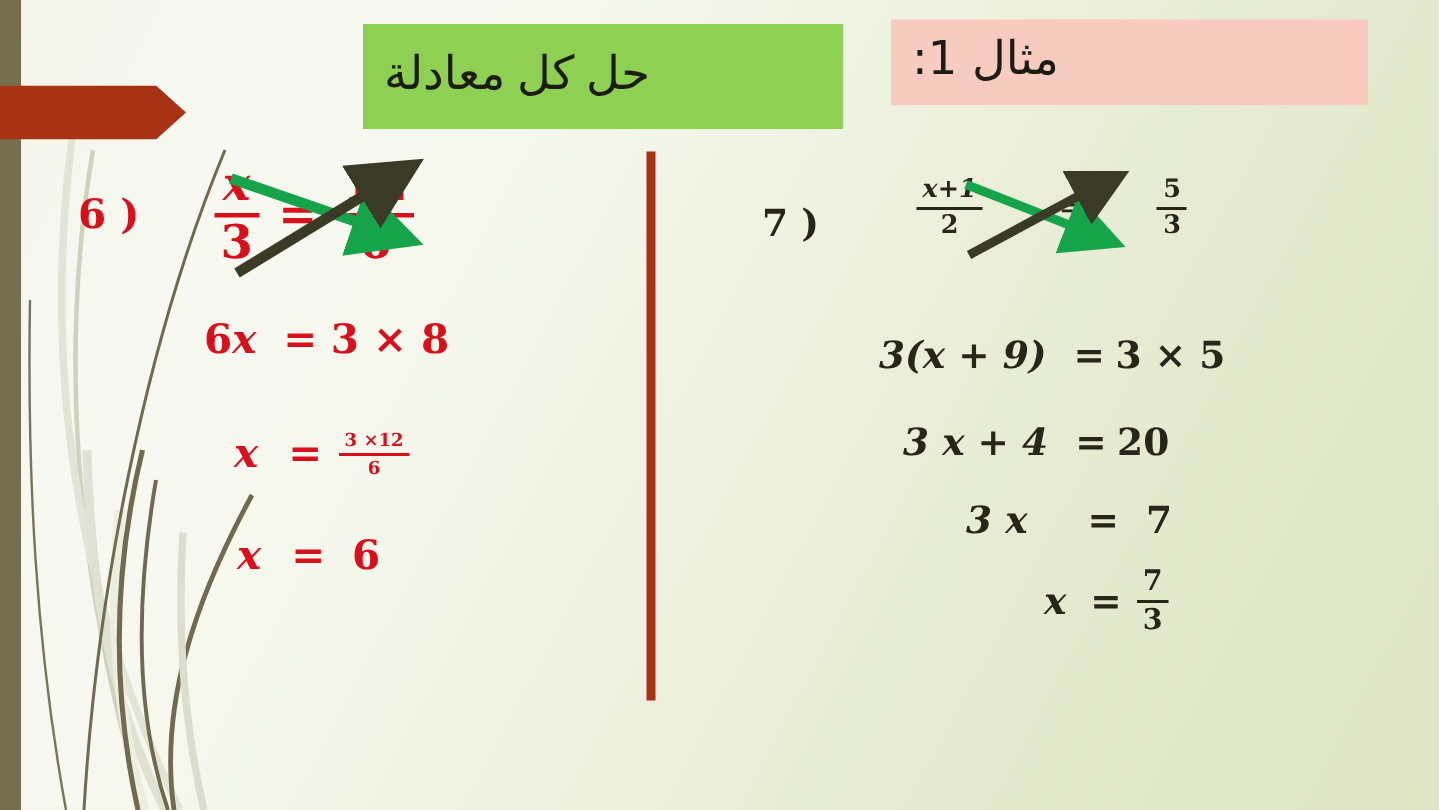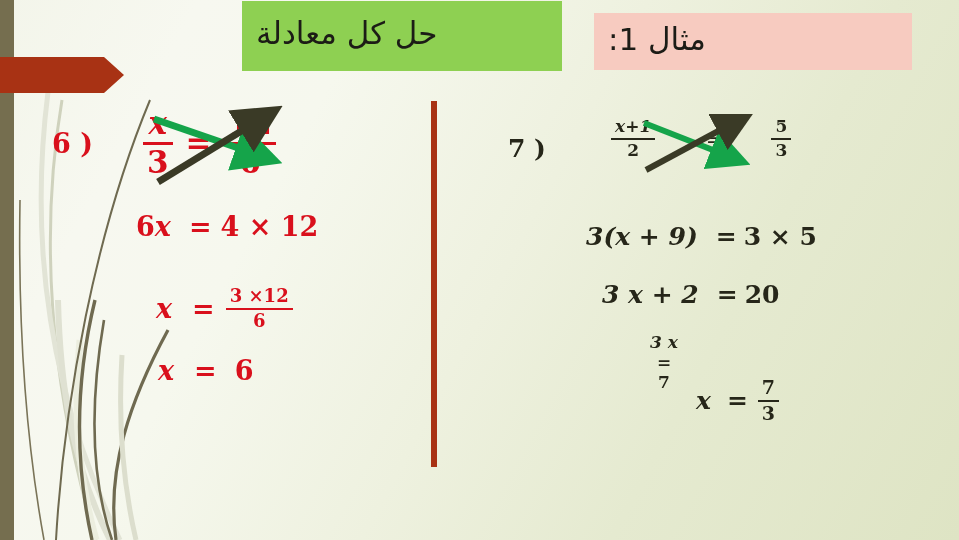--- a/index.html
+++ b/index.html
@@ -34,22 +34,23 @@
   .hdr{
     position:absolute;
     display:flex;align-items:center;justify-content:flex-end;
     direction:rtl;
     font-family:"DejaVu Sans", sans-serif;
     font-size:31px;color:#1c1c16;
     padding:0 14px 6px 14px;
     box-sizing:border-box;
   }
   .hdr-green{
-    left:242px;top:1px;width:320px;height:70px;
+    left:242px;top:16px;width:320px;height:70px;
     background:#8ed052;
+    font-family:Liberation Serif, serif;
   }
   .hdr-pink{
     left:594px;top:13px;width:318px;height:57px;
     background:#f7cbc0;
   }
   
   .divider{
     position:absolute;left:431px;top:101px;width:6px;height:366px;
     background:#a83214;
   }
@@ -144,29 +145,29 @@
       <line x1="16" y1="15" x2="106" y2="46" stroke="#15a44a" stroke-width="7" marker-end="url(#m6g)"></line>
       <line x1="20" y1="78" x2="110" y2="23" stroke="#3a3a26" stroke-width="7" marker-end="url(#m6d)"></line>
     </svg>
 
     <div class="mrow red" style="left:136px;top:211px;font-size:27px;">
       <span>6</span>
         <span class="it">x</span>
       <span class="sp" style="width:18px;"></span>
       <span>=</span>
       <span class="sp" style="width:9px;"></span>
-      <span>4 × 12</span>
+      <span>3 × 8</span>
     </div>
 
     <div class="mrow red" style="left:156px;top:287px;font-size:27px;">
       <span class="it">x</span>
       <span class="sp" style="width:20px;"></span>
       <span>=</span>
       <span class="sp" style="width:8px;"></span>
-      <span class="frac thin" style="font-size:18px;">
+      <span class="frac thin" style="font-size:12px;">
         <span class="num">3 ×12</span>
         <span class="bar"></span>
         <span class="den">6</span>
       </span>
     </div>
 
     <div class="mrow red" style="left:158px;top:355px;font-size:27px;">
       <span class="it">x</span>
       <span class="sp" style="width:20px;"></span>
       <span>=</span>
@@ -210,28 +211,28 @@
 
     <div class="mrow dark" style="left:586px;top:222px;font-size:25px;">
       <span class="it">3(x + 9)</span>
       <span class="sp" style="width:18px;"></span>
       <span>=</span>
       <span class="sp" style="width:7px;"></span>
       <span>3 × 5</span>
     </div>
 
     <div class="mrow dark" style="left:602px;top:280px;font-size:25px;">
-      <span class="it">3 x + 2</span>
+      <span class="it">3 x + 4</span>
       <span class="sp" style="width:18px;"></span>
       <span>=</span>
       <span class="sp" style="width:7px;"></span>
       <span>20</span>
     </div>
 
-    <div class="mrow dark" style="left:644px;top:332px;font-size:17px;flex-direction:column;">
+    <div class="mrow dark" style="left:644px;top:332px;font-size:25px;">
       <span class="it">3 x</span>
       <span class="sp" style="width:40px;"></span>
       <span>=</span>
       <span class="sp" style="width:18px;"></span>
       <span>7</span>
     </div>
 
     <div class="mrow dark" style="left:696px;top:378px;font-size:25px;">
       <span class="it">x</span>
       <span class="sp" style="width:16px;"></span>

